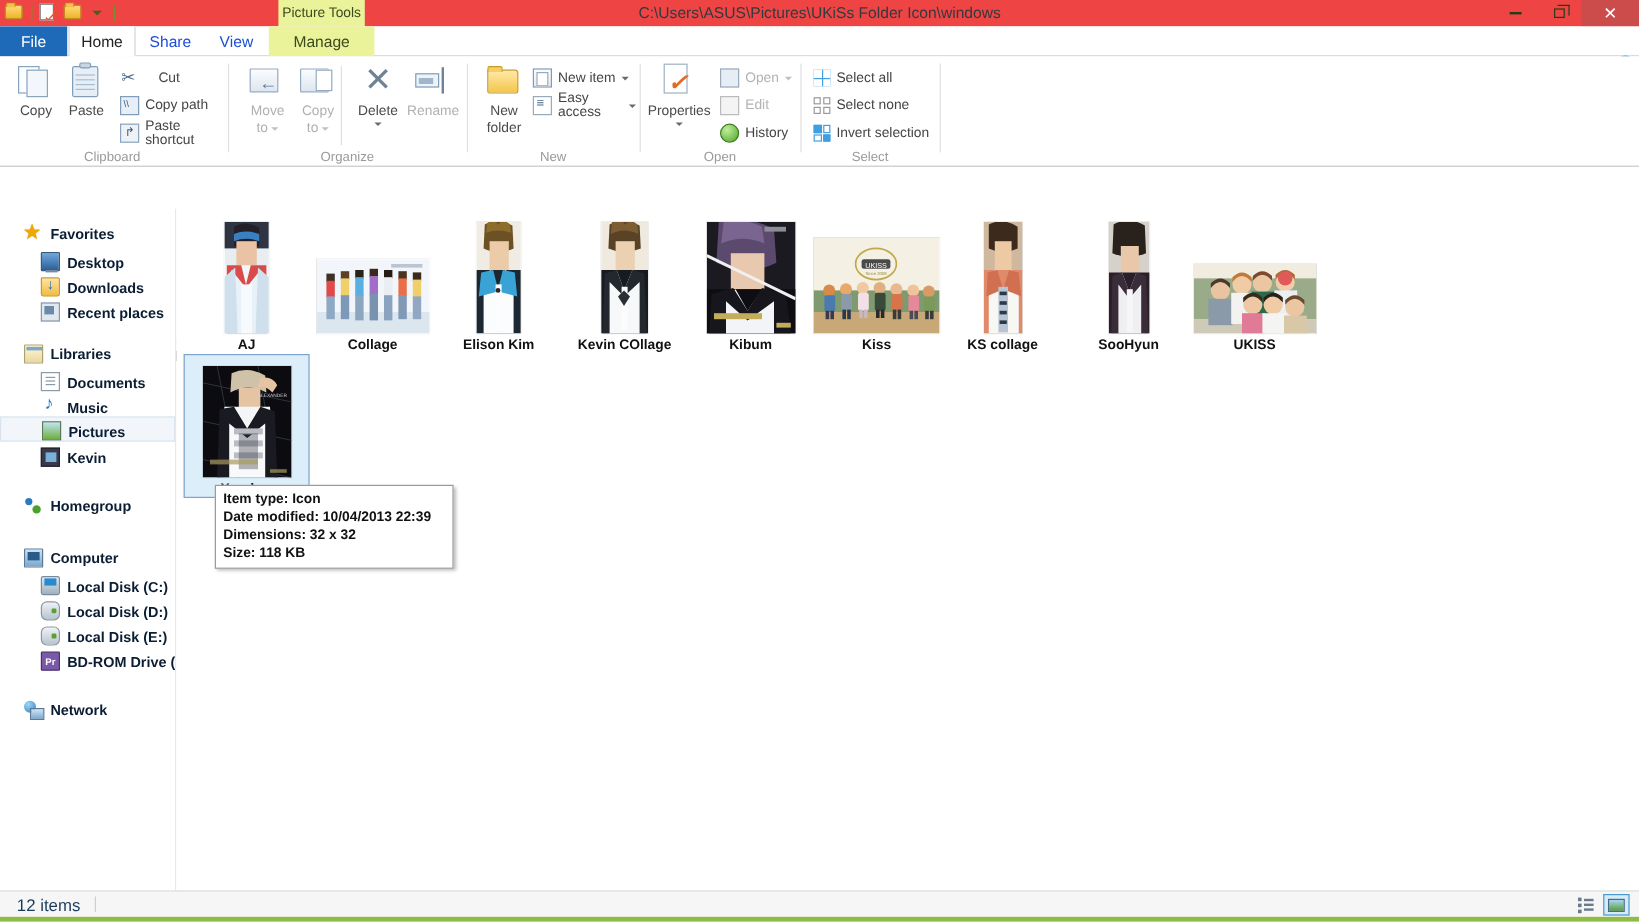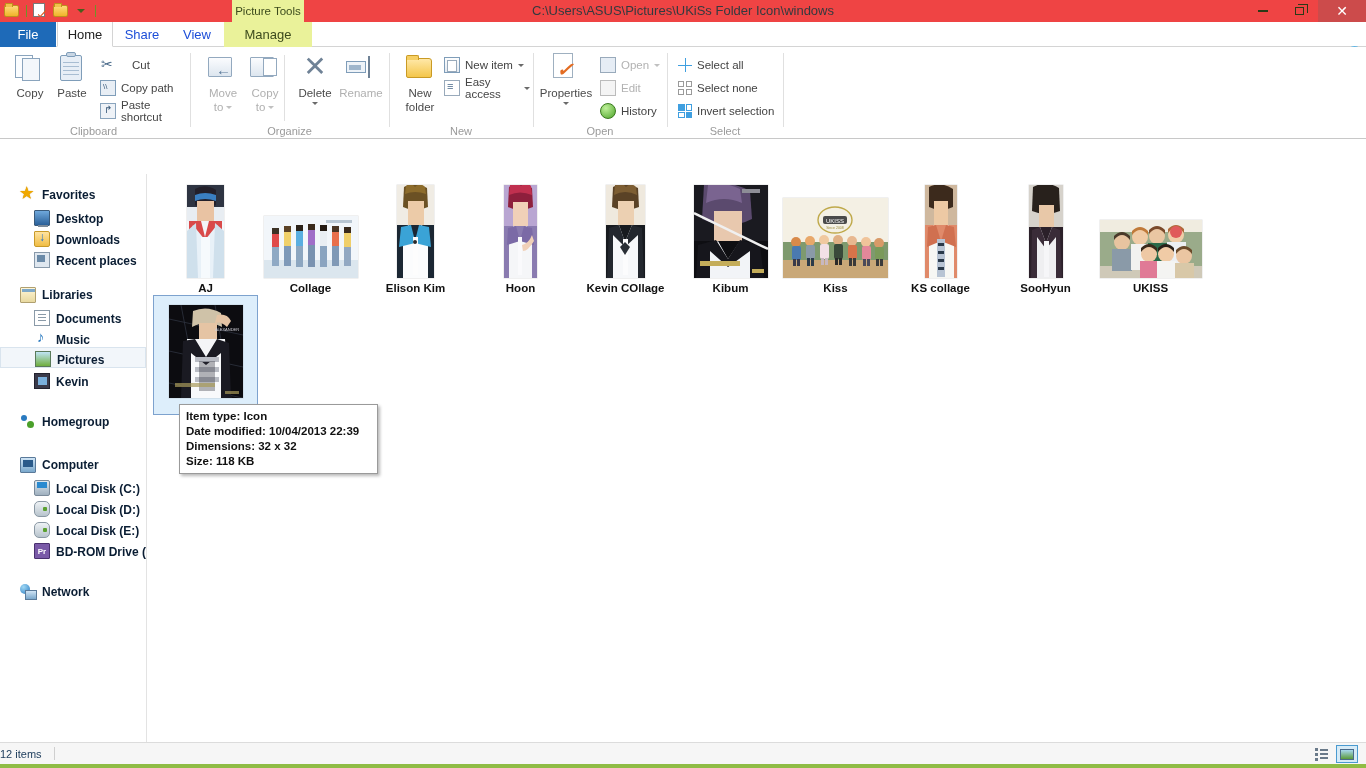--- a/index.html
+++ b/index.html
@@ -280,21 +280,21 @@
     font-size:11.5px; color:#111; font-weight:bold; line-height:15px;
     z-index:50;
   }
 
   
   .statusbar {
     position:absolute; left:0; top:742px; width:1366px; height:22px;
     background:#f6f6f6; border-top:1px solid #dcdcdc;
     display:flex; align-items:center;
   }
-  .status-text { font-size:11px; color:#1a3a5a; }
+  .status-text { font-size:14px; color:#1a3a5a; margin-left:14px; }
   .status-sep { width:1px; height:13px; background:#cfcfcf; margin-left:12px; }
   .viewbtns { position:absolute; right:8px; top:2px; display:flex; gap:4px; align-items:center; }
   .vbtn { width:22px; height:18px; display:flex; align-items:center; justify-content:center; cursor:default;}
   .vbtn.active { background:#d6ebf7; border:1px solid #4a9ad0; }
   .vb-details { display:flex; gap:2px; align-items:center; }
   .vb-details .col { display:flex; flex-direction:column; gap:2px; }
   .vb-details .col i { width:3px; height:3px; background:#6a7a8a; }
   .vb-details .ln { display:flex; flex-direction:column; gap:2px; }
   .vb-details .ln i { width:8px; height:2px; background:#6a7a8a; }
   .vb-thumb { width:14px; height:11px; background:linear-gradient(#a8d8f0,#5a9a3a); border:1px solid #4a6a8a;}
@@ -722,36 +722,20 @@
           <path d="M0 40 L37 40 L37 93 L0 93 Z" fill="#1b2733"></path>
           <path d="M12 40 L18 56 L24 40 L31 44 L31 93 L6 93 L6 44 Z" fill="#fbfcfd"></path>
           <path d="M4 42 L14 40 L18 56 L22 40 L32 42 L34 62 L18 58 L2 62 Z" fill="#3aa3d6"></path>
           <rect x="16" y="52" width="5" height="38" fill="#fdfdfd"></rect>
           <circle cx="18" cy="57" r="2" fill="#2a2a2a"></circle>
         </svg>
       </div>
       <div class="item-label">Elison Kim</div>
     </div>
 
-    <div class="item">
-      <div class="thumb-wrap">
-        <svg class="thumb" width="33" height="93" viewBox="0 0 33 93">
-          <rect width="33" height="93" fill="#b9a6d2"></rect>
-          <path d="M5 2 Q16 -4 28 3 L29 22 Q16 28 4 22 Z" fill="#8e1f3c"></path>
-          <path d="M6 0 Q12 -4 17 1 Q22 -4 27 1 L28 10 Q16 5 5 10 Z" fill="#c0304f"></path>
-          <rect x="9" y="17" width="15" height="24" fill="#f0d0b8"></rect>
-          <path d="M0 41 L33 41 L33 93 L0 93 Z" fill="#8a7bb0"></path>
-          <path d="M10 41 L16 56 L22 41 L28 45 L28 93 L5 93 L5 45 Z" fill="#f5f6f8"></path>
-          <path d="M4 43 L12 41 L16 56 L20 41 L28 43 L30 60 L16 56 L3 60 Z" fill="#7b6aa6"></path>
-          <rect x="14" y="52" width="4" height="38" fill="#fafafc"></rect>
-          <path d="M18 60 Q25 58 28 50 L30 56 Q24 66 19 66 Z" fill="#f0d0b8"></path>
-        </svg>
-      </div>
-      <div class="item-label">Hoon</div>
-    </div>
 
     <div class="item">
       <div class="thumb-wrap">
         <svg class="thumb" width="39" height="93" viewBox="0 0 39 93">
           <rect width="39" height="93" fill="#efe9de"></rect>
           <path d="M7 2 Q19 -4 32 3 L33 22 Q19 28 6 22 Z" fill="#5a4226"></path>
           <path d="M9 0 Q15 -4 20 2 Q25 -3 30 2 L31 10 Q19 4 8 10 Z" fill="#7d5e33"></path>
           <rect x="12" y="16" width="16" height="24" fill="#ecd0b2"></rect>
           <path d="M0 40 L39 40 L39 93 L0 93 Z" fill="#171a1f"></path>
           <path d="M13 40 L19 57 L26 40 L33 45 L33 93 L6 93 L6 45 Z" fill="#f7f8fa"></path>

